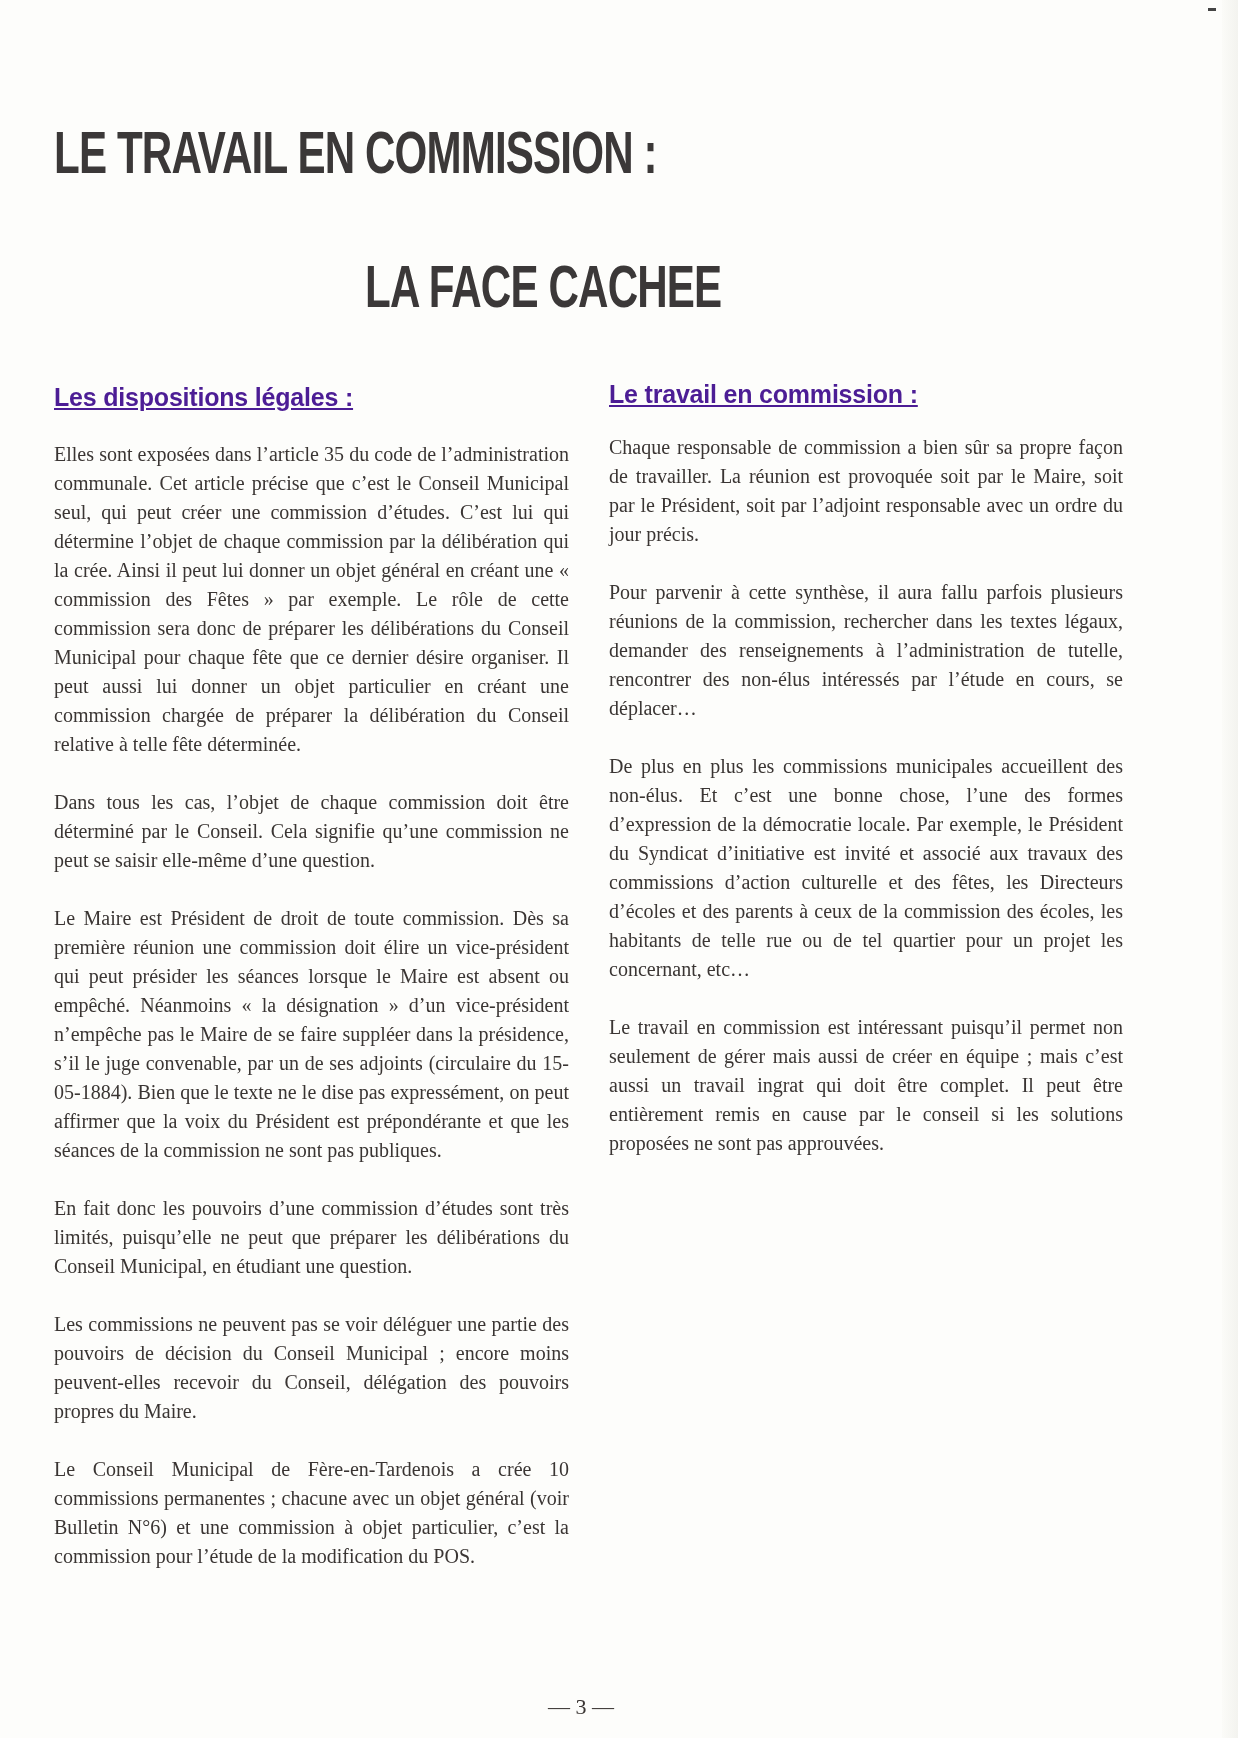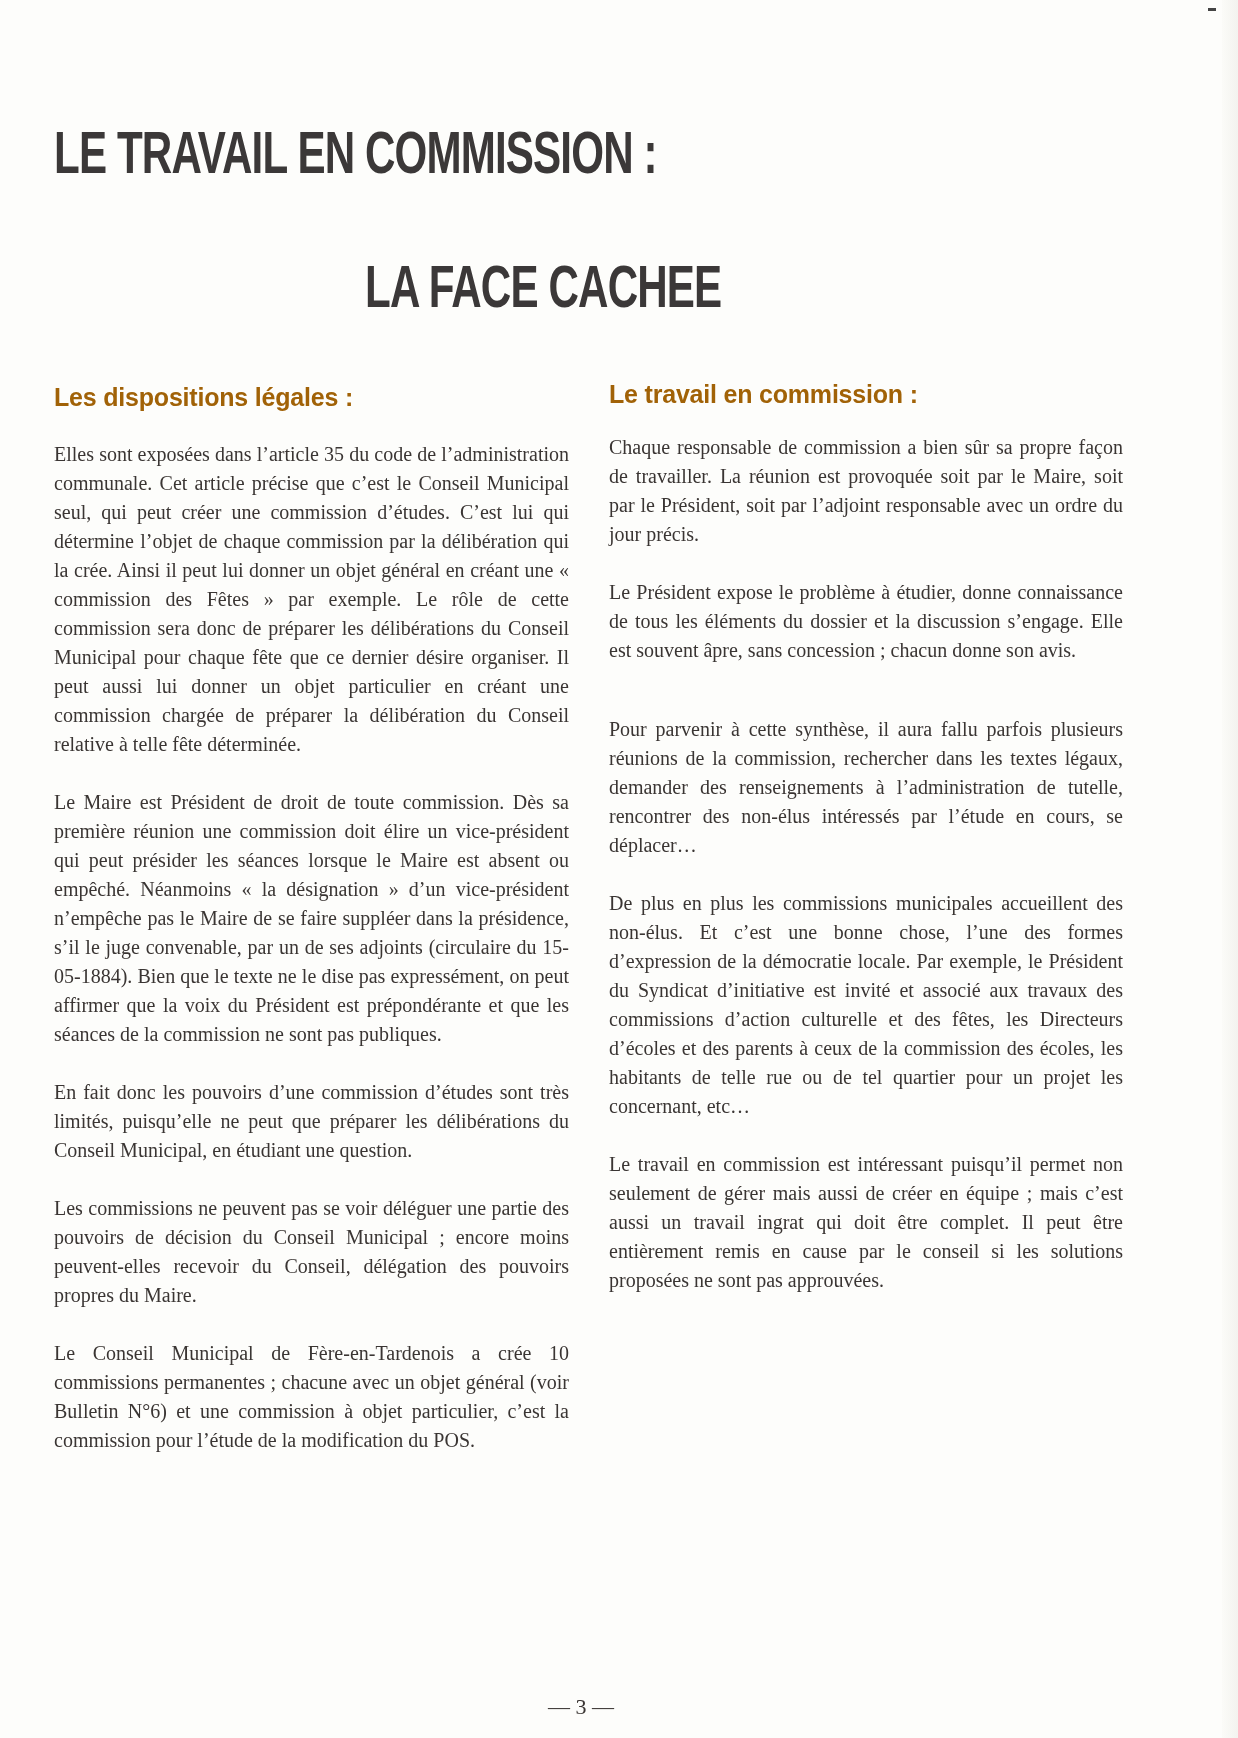--- a/index.html
+++ b/index.html
@@ -31,24 +31,25 @@
     .title-2 { left: 365px; top: 220px; font-size: 49px; transform: scaleX(0.86) scaleY(1.2); }
 
     .col { position: absolute; width: 515px; }
     .col-left { left: 54px; top: 383px; }
     .col-right { left: 609px; top: 380px; width: 514px; }
 
     .heading {
       font-family: "Liberation Sans", sans-serif;
       font-weight: bold;
       font-size: 25px;
-      color: #a16207;
+      color: #4c1d95;
       margin: 0 0 28px 0;
       letter-spacing: -0.2px;
       white-space: nowrap;
+      text-decoration: underline;
     }
     .col-right .heading { margin-bottom: 24px; }
 
     .para {
       font-family: "Liberation Serif", serif;
       font-size: 20px;
       line-height: 29px;
       text-align: justify;
       color: #3a3533;
       margin: 0 0 29px 0;
@@ -69,29 +70,29 @@
 <div class="page">
   <div class="right-edge"></div>
   <div class="corner-mark"></div>
 
   <h1 class="title title-1">LE TRAVAIL EN COMMISSION :</h1>
   <h1 class="title title-2">LA FACE CACHEE</h1>
 
   <section class="col col-left">
     <h2 class="heading">Les dispositions légales :</h2>
     <p class="para">Elles sont exposées dans l’article 35 du code de l’administration communale. Cet article précise que c’est le Conseil Municipal seul, qui peut créer une commission d’études. C’est lui qui détermine l’objet de chaque commission par la délibération qui la crée. Ainsi il peut lui donner un objet général en créant une « commission des Fêtes » par exemple. Le rôle de cette commission sera donc de préparer les délibérations du Conseil Municipal pour chaque fête que ce dernier désire organiser. Il peut aussi lui donner un objet particulier en créant une commission chargée de préparer la délibération du Conseil relative à telle fête déterminée.</p>
+    <p class="para">Dans tous les cas, l’objet de chaque commission doit être déterminé par le Conseil. Cela signifie qu’une commission ne peut se saisir elle-même d’une question.</p>
     <p class="para">Le Maire est Président de droit de toute commission. Dès sa première réunion une commission doit élire un vice-président qui peut présider les séances lorsque le Maire est absent ou empêché. Néanmoins « la désignation » d’un vice-président n’empêche pas le Maire de se faire suppléer dans la présidence, s’il le juge convenable, par un de ses adjoints (circulaire du 15-05-1884). Bien que le texte ne le dise pas expressément, on peut affirmer que la voix du Président est prépondérante et que les séances de la commission ne sont pas publiques.</p>
     <p class="para">En fait donc les pouvoirs d’une commission d’études sont très limités, puisqu’elle ne peut que préparer les délibérations du Conseil Municipal, en étudiant une question.</p>
     <p class="para">Les commissions ne peuvent pas se voir déléguer une partie des pouvoirs de décision du Conseil Municipal ; encore moins peuvent-elles recevoir du Conseil, délégation des pouvoirs propres du Maire.</p>
     <p class="para">Le Conseil Municipal de Fère-en-Tardenois a crée 10 commissions permanentes ; chacune avec un objet général (voir Bulletin N°6) et une commission à objet particulier, c’est la commission pour l’étude de la modification du POS.</p>
   </section>
 
   <section class="col col-right">
     <h2 class="heading">Le travail en commission :</h2>
     <p class="para">Chaque responsable de commission a bien sûr sa propre façon de travailler. La réunion est provoquée soit par le Maire, soit par le Président, soit par l’adjoint responsable avec un ordre du jour précis.</p>
-    <p class="para gap-extra">Le Président expose le problème à étudier, donne connaissance de tous les éléments du dossier et la discussion s’engage. Elle est souvent âpre, sans concession ; chacun donne son avis.</p>
     <p class="para">Pour parvenir à cette synthèse, il aura fallu parfois plusieurs réunions de la commission, rechercher dans les textes légaux, demander des renseignements à l’administration de tutelle, rencontrer des non-élus intéressés par l’étude en cours, se déplacer…</p>
     <p class="para">De plus en plus les commissions municipales accueillent des non-élus. Et c’est une bonne chose, l’une des formes d’expression de la démocratie locale. Par exemple, le Président du Syndicat d’initiative est invité et associé aux travaux des commissions d’action culturelle et des fêtes, les Directeurs d’écoles et des parents à ceux de la commission des écoles, les habitants de telle rue ou de tel quartier pour un projet les concernant, etc…</p>
     <p class="para">Le travail en commission est intéressant puisqu’il permet non seulement de gérer mais aussi de créer en équipe ; mais c’est aussi un travail ingrat qui doit être complet. Il peut être entièrement remis en cause par le conseil si les solutions proposées ne sont pas approuvées.</p>
   </section>
 
   <div class="page-number">— 3 —</div>
 </div>
 
 </body></html>

